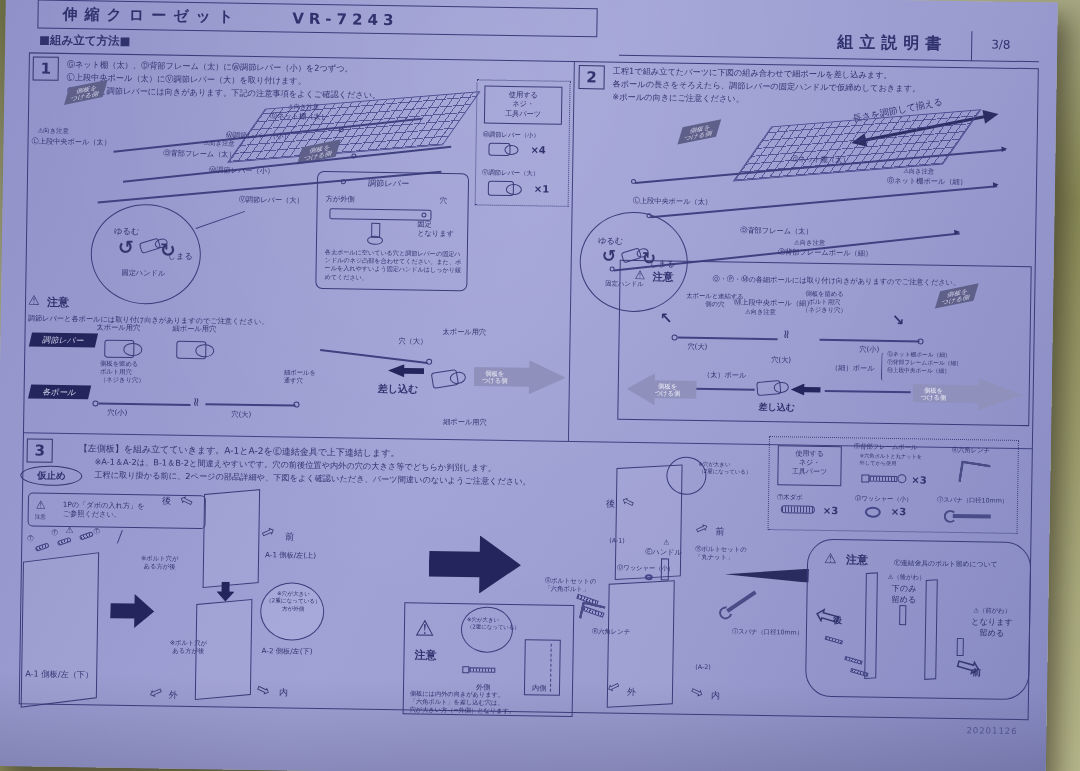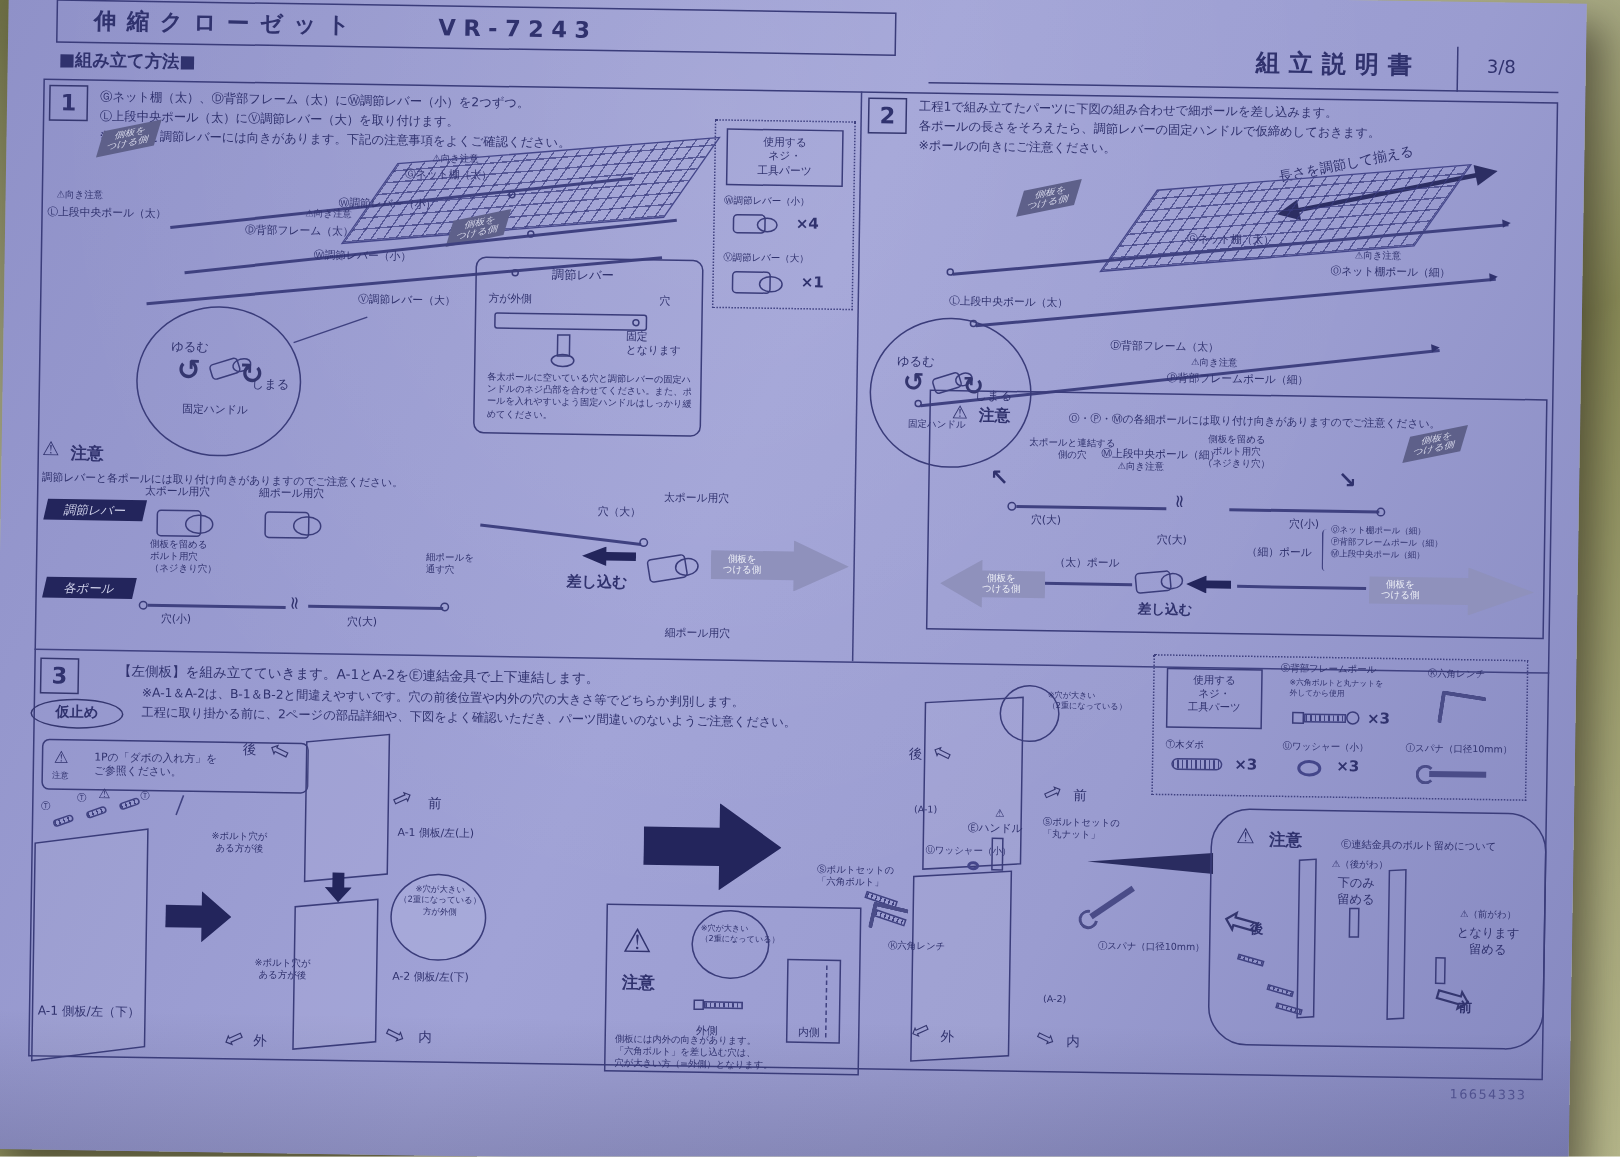--- a/index.html
+++ b/index.html
@@ -299,21 +299,21 @@
   <div class="bar r" style="left:432px;top:542px;width:92px;height:58px"></div>
 
   <div class="a bd" style="left:408px;top:610px;width:170px;height:112px;border-width:1.5px">
     <span class="a" style="left:10px;top:12px;font-size:22px">⚠</span>
     <span class="a b" style="left:10px;top:44px;font-size:11px">注意</span>
     <span class="circ" style="left:56px;top:2px;width:52px;height:46px"></span>
     <span class="a pre" style="left:62px;top:12px;width:80px;font-size:5.4px;line-height:1.3">※穴が大きい
 （2重になっている）</span>
     <span class="a bd" style="left:58px;top:62px;width:7px;height:7px"></span>
     <span class="ridge" style="left:65px;top:63px;width:26px;height:5px"></span>
-    <span class="a t7" style="left:60px;top:78px">外側</span>
+    <span class="a t7" style="left:72px;top:78px">外側</span>
     <span class="a bd" style="left:120px;top:34px;width:36px;height:56px"></span>
     <span class="a" style="left:146px;top:38px;height:48px;border-left:1px dashed #3f4180"></span>
     <span class="a t7" style="left:128px;top:78px">内側</span>
     <span class="a pre" style="left:6px;top:86px;width:160px;font-size:6.2px;line-height:1.3">側板には内外の向きがあります。
 「六角ボルト」を差し込む穴は、
 穴が大きい方（=外側）となります。</span>
   </div>
 
   <div class="a bd" style="left:618px;top:470px;width:66px;height:112px;transform:skewY(-4deg);background:rgba(255,255,255,.05)"></div>
   <div class="a bd" style="left:612px;top:586px;width:66px;height:124px;transform:skewY(-4deg);background:rgba(255,255,255,.05)"></div>
@@ -386,15 +386,15 @@
     <span class="ridge" style="left:38px;top:118px;width:18px;height:4px;transform:rotate(15deg)"></span>
     <span class="ridge" style="left:44px;top:130px;width:18px;height:4px;transform:rotate(15deg)"></span>
     <span class="a t6" style="left:166px;top:64px">⚠（前がわ）</span>
     <span class="a t8 c pre" style="left:164px;top:74px">となります
 留める</span>
     <span class="a bd" style="left:150px;top:96px;width:7px;height:18px"></span>
     <span class="warr" style="left:150px;top:106px;font-size:30px;transform:rotate(15deg)">⇨</span>
     <span class="a t9 b" style="left:166px;top:124px">前</span>
   </div>
 
-  <div class="a" style="left:972px;top:724px;font-size:8.5px;letter-spacing:1px;color:#50528f">16654333</div>
+  <div class="a" style="left:972px;top:724px;font-size:8.5px;letter-spacing:1px;color:#50528f">20201126</div>
 
 </div>
 
 </body></html>

